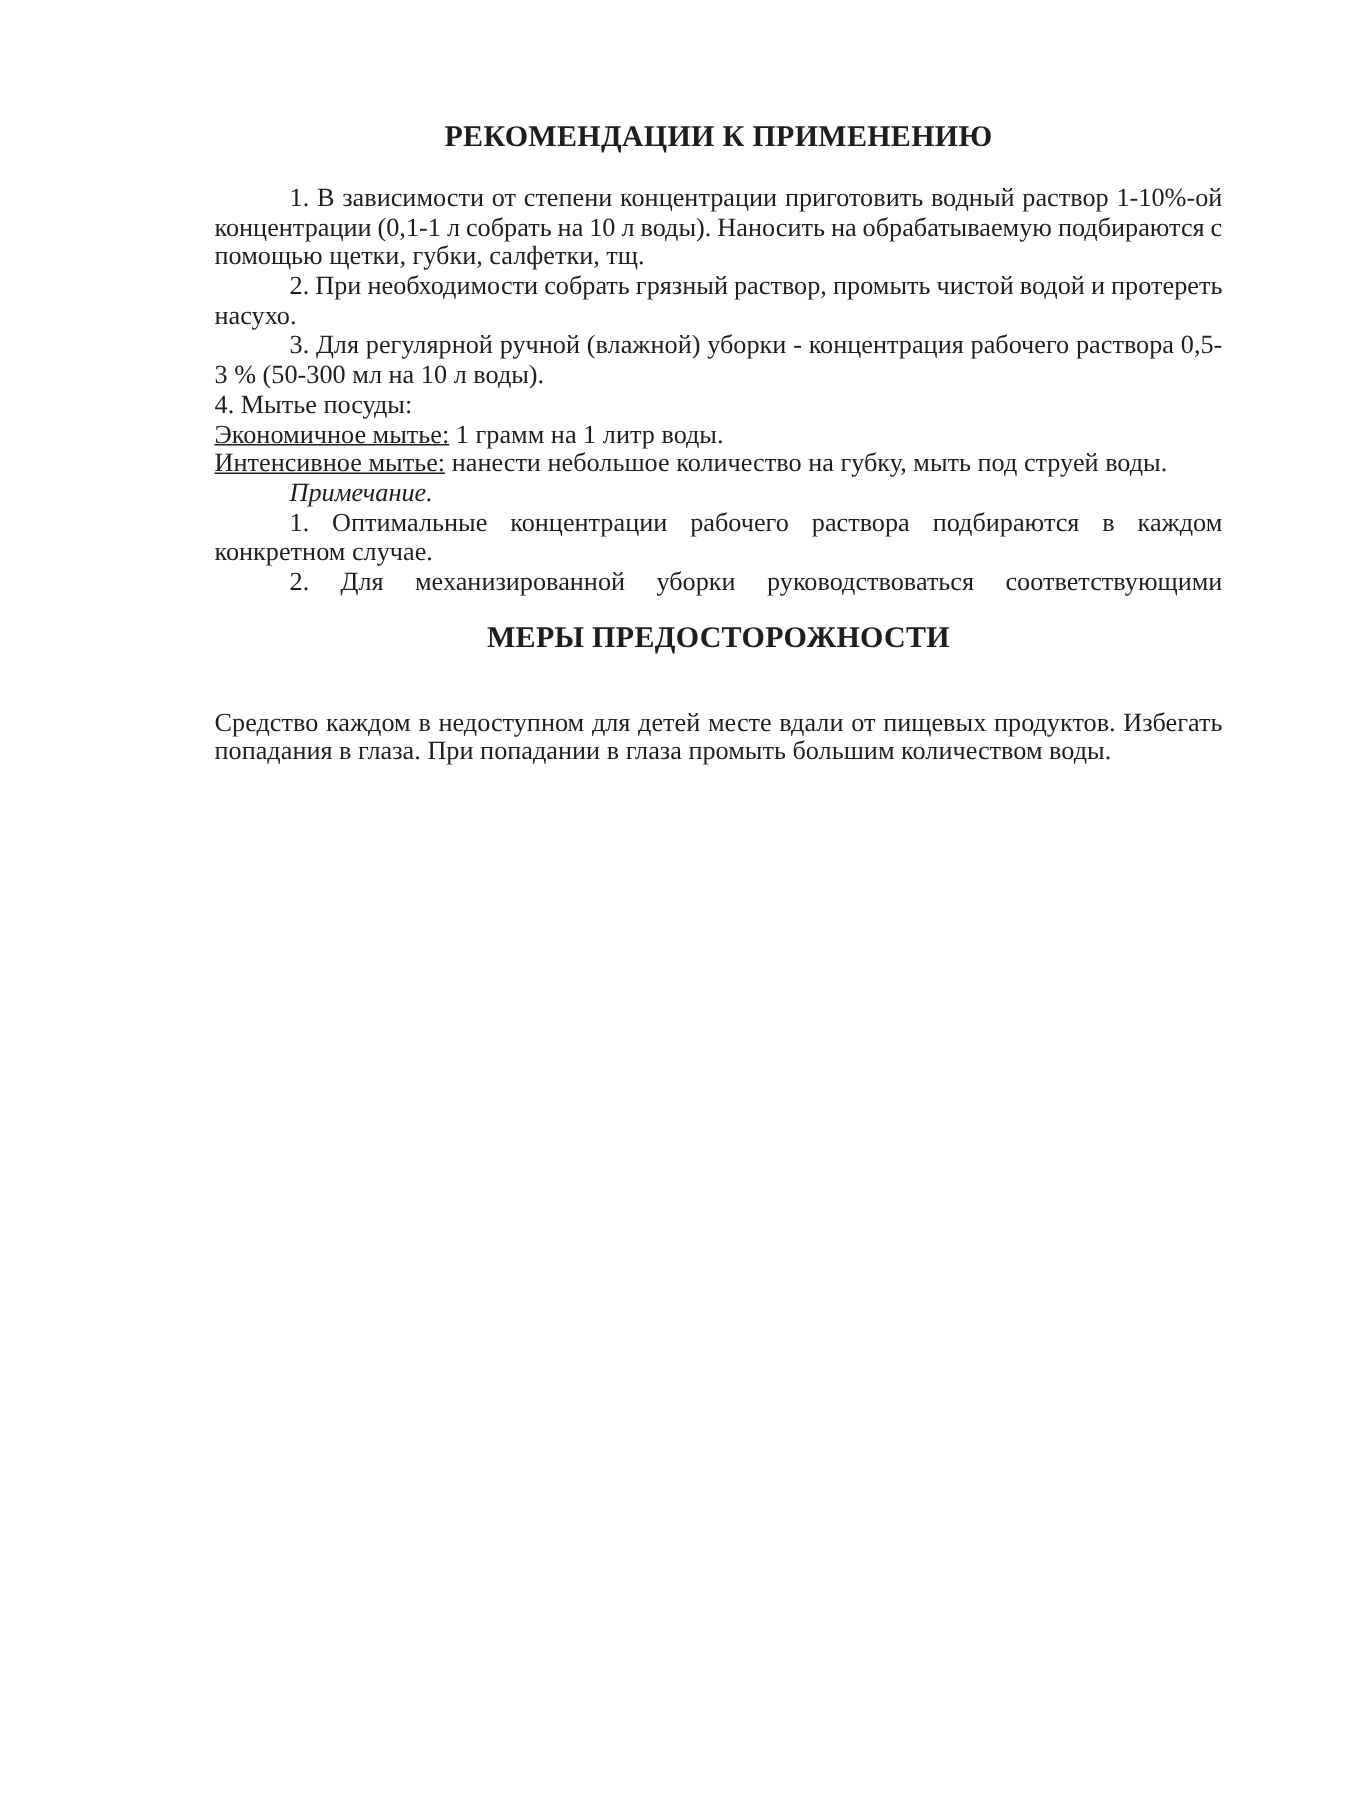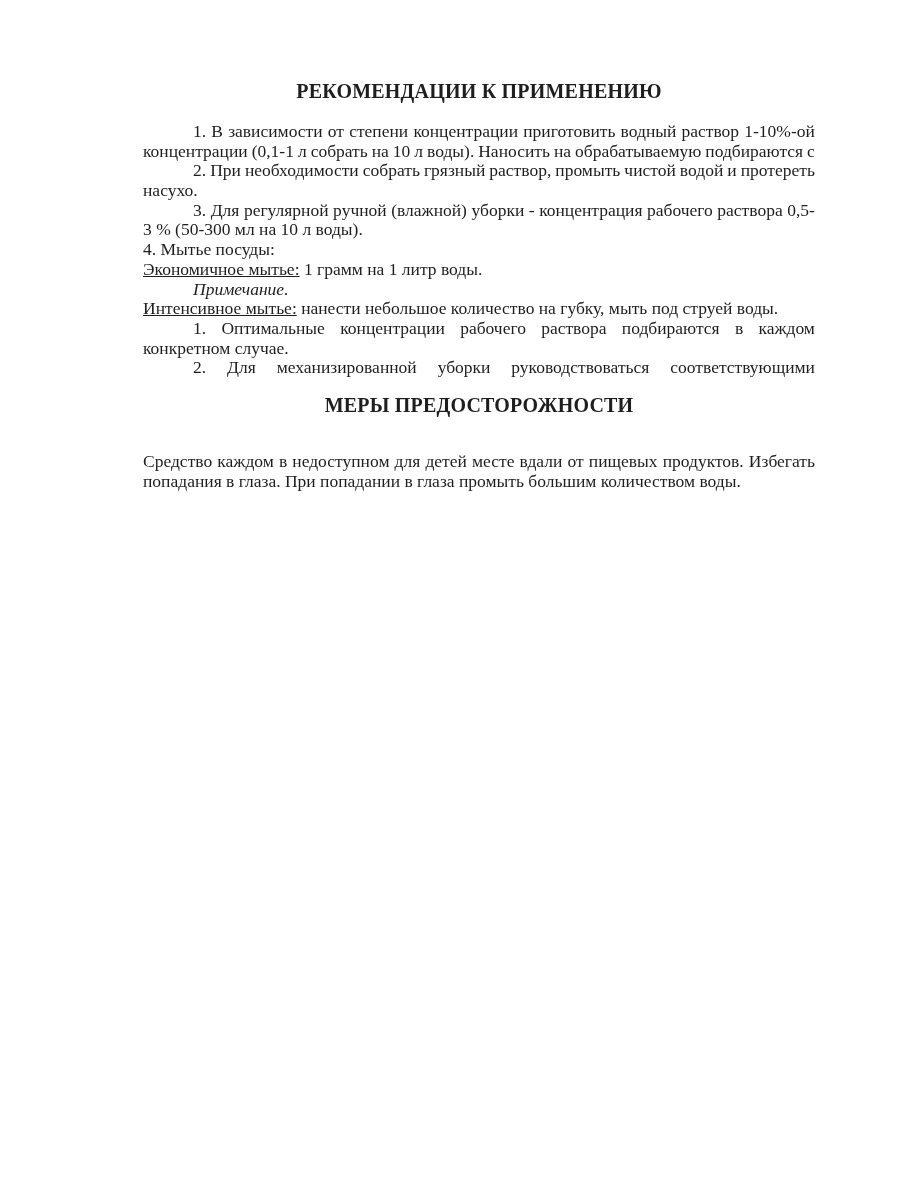--- a/index.html
+++ b/index.html
@@ -89,20 +89,21 @@
             <span>на</span>
             <span>10</span>
             <span>л</span>
             <span>воды).</span>
             <span>Наносить</span>
             <span>на</span>
             <span>обрабатываемую</span>
             <span>подбираются</span>
             <span>с</span>
           </div>
+          <div class="ln"><span>помощью щетки, губки, салфетки, тщ.</span></div>
           <div class="ln indent just">
             <span>2.</span>
             <span>При</span>
             <span>необходимости</span>
             <span>собрать</span>
             <span>грязный</span>
             <span>раствор,</span>
             <span>промыть</span>
             <span>чистой</span>
             <span>водой</span>
@@ -119,22 +120,22 @@
             <span>уборки</span>
             <span>-</span>
             <span>концентрация</span>
             <span>рабочего</span>
             <span>раствора</span>
             <span>0,5-</span>
           </div>
           <div class="ln"><span>3 % (50-300 мл на 10 л воды).</span></div>
           <div class="ln"><span>4. Мытье посуды:</span></div>
           <div class="ln"><span class="u">Экономичное мытье:</span><span> 1 грамм на 1 литр воды.</span></div>
+          <div class="ln"><span class="u">Интенсивное мытье:</span><span> нанести небольшое количество на губку, мыть под струей воды.</span></div>
           <div class="ln indent"><span class="i">Примечание.</span></div>
-          <div class="ln"><span class="u">Интенсивное мытье:</span><span> нанести небольшое количество на губку, мыть под струей воды.</span></div>
           <div class="ln indent just">
             <span>1.</span>
             <span>Оптимальные</span>
             <span>концентрации</span>
             <span>рабочего</span>
             <span>раствора</span>
             <span>подбираются</span>
             <span>в</span>
             <span>каждом</span>
           </div>

